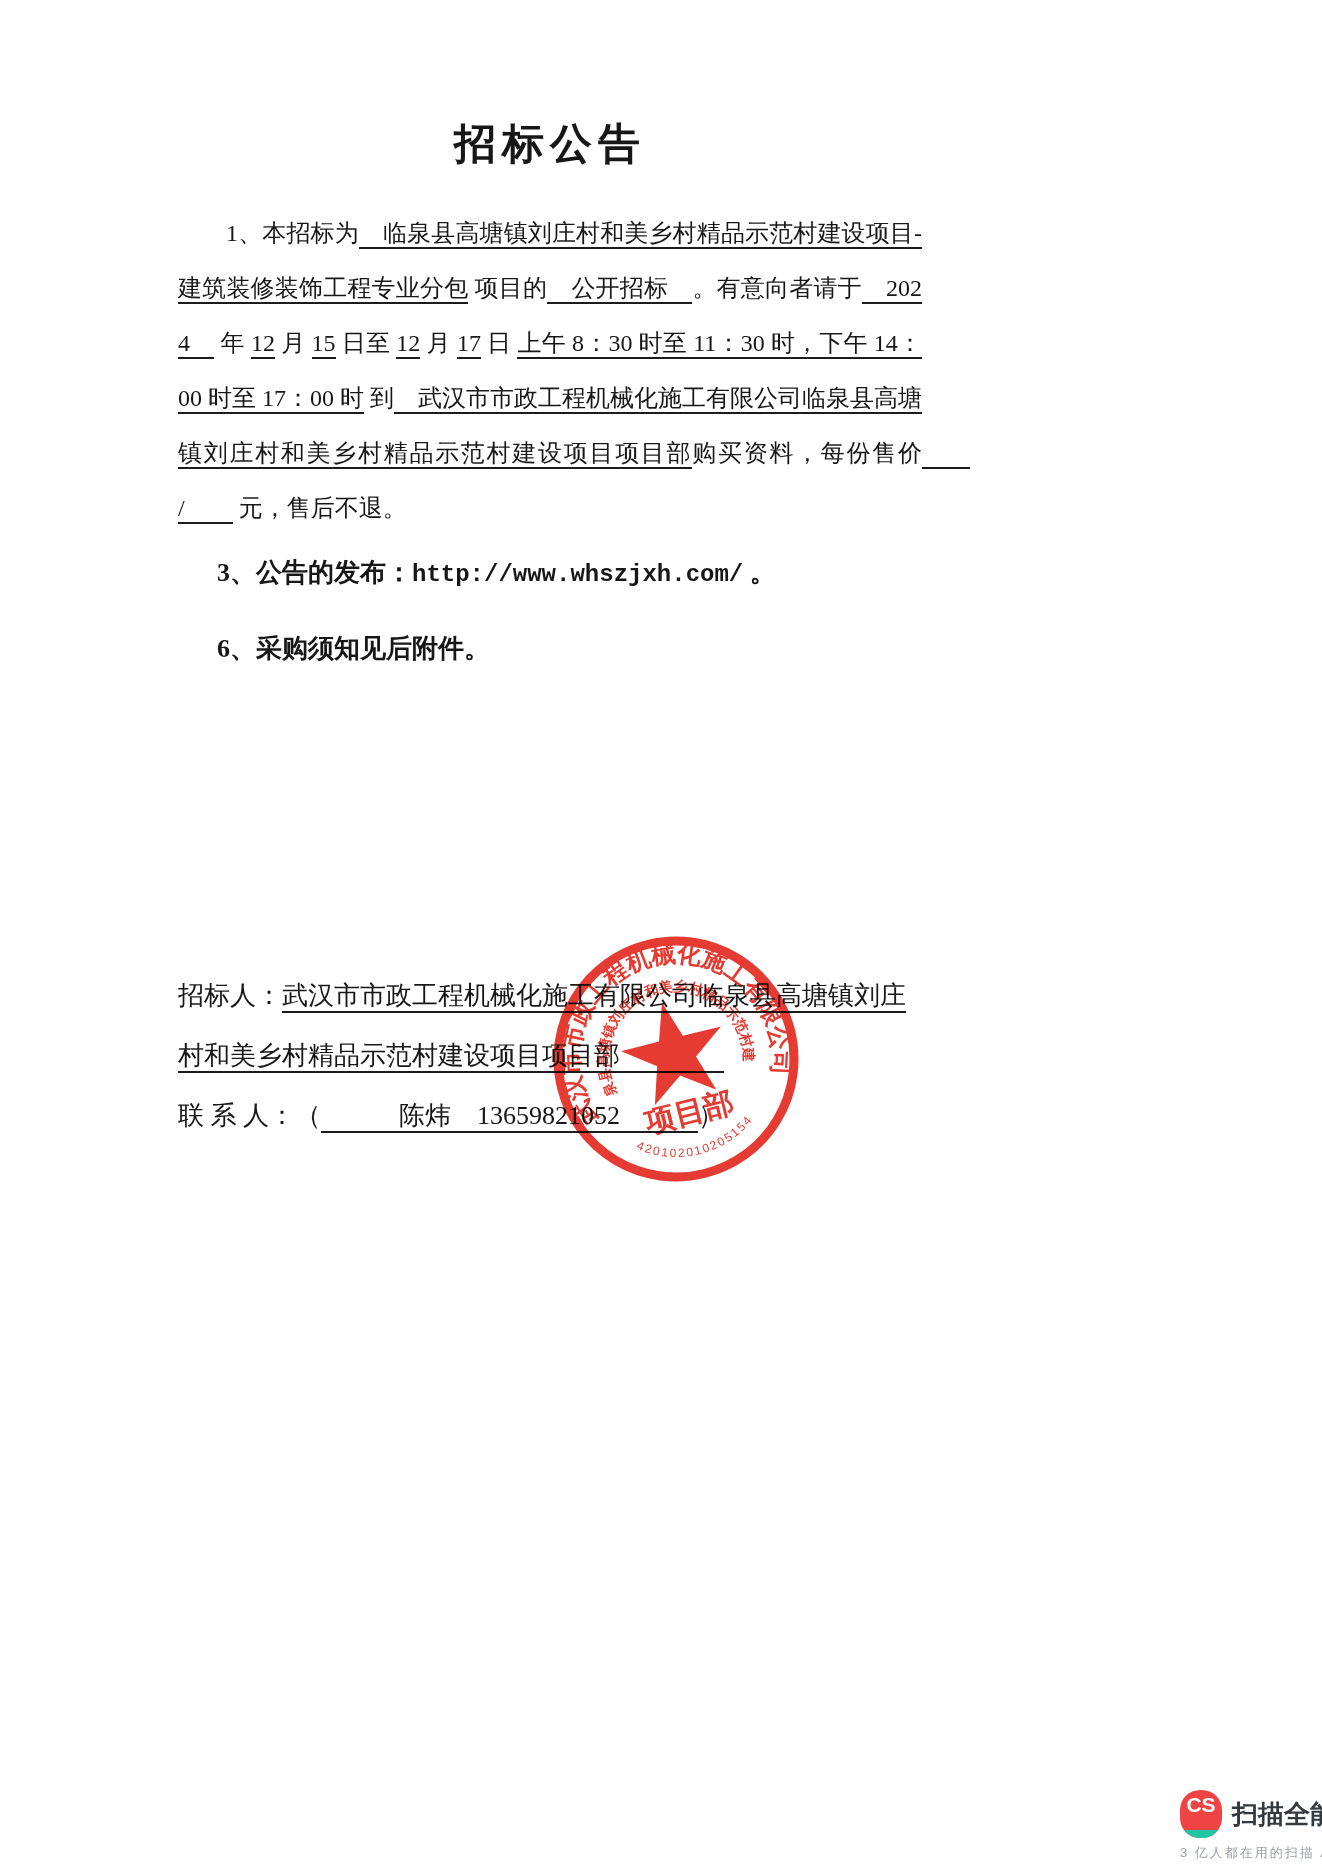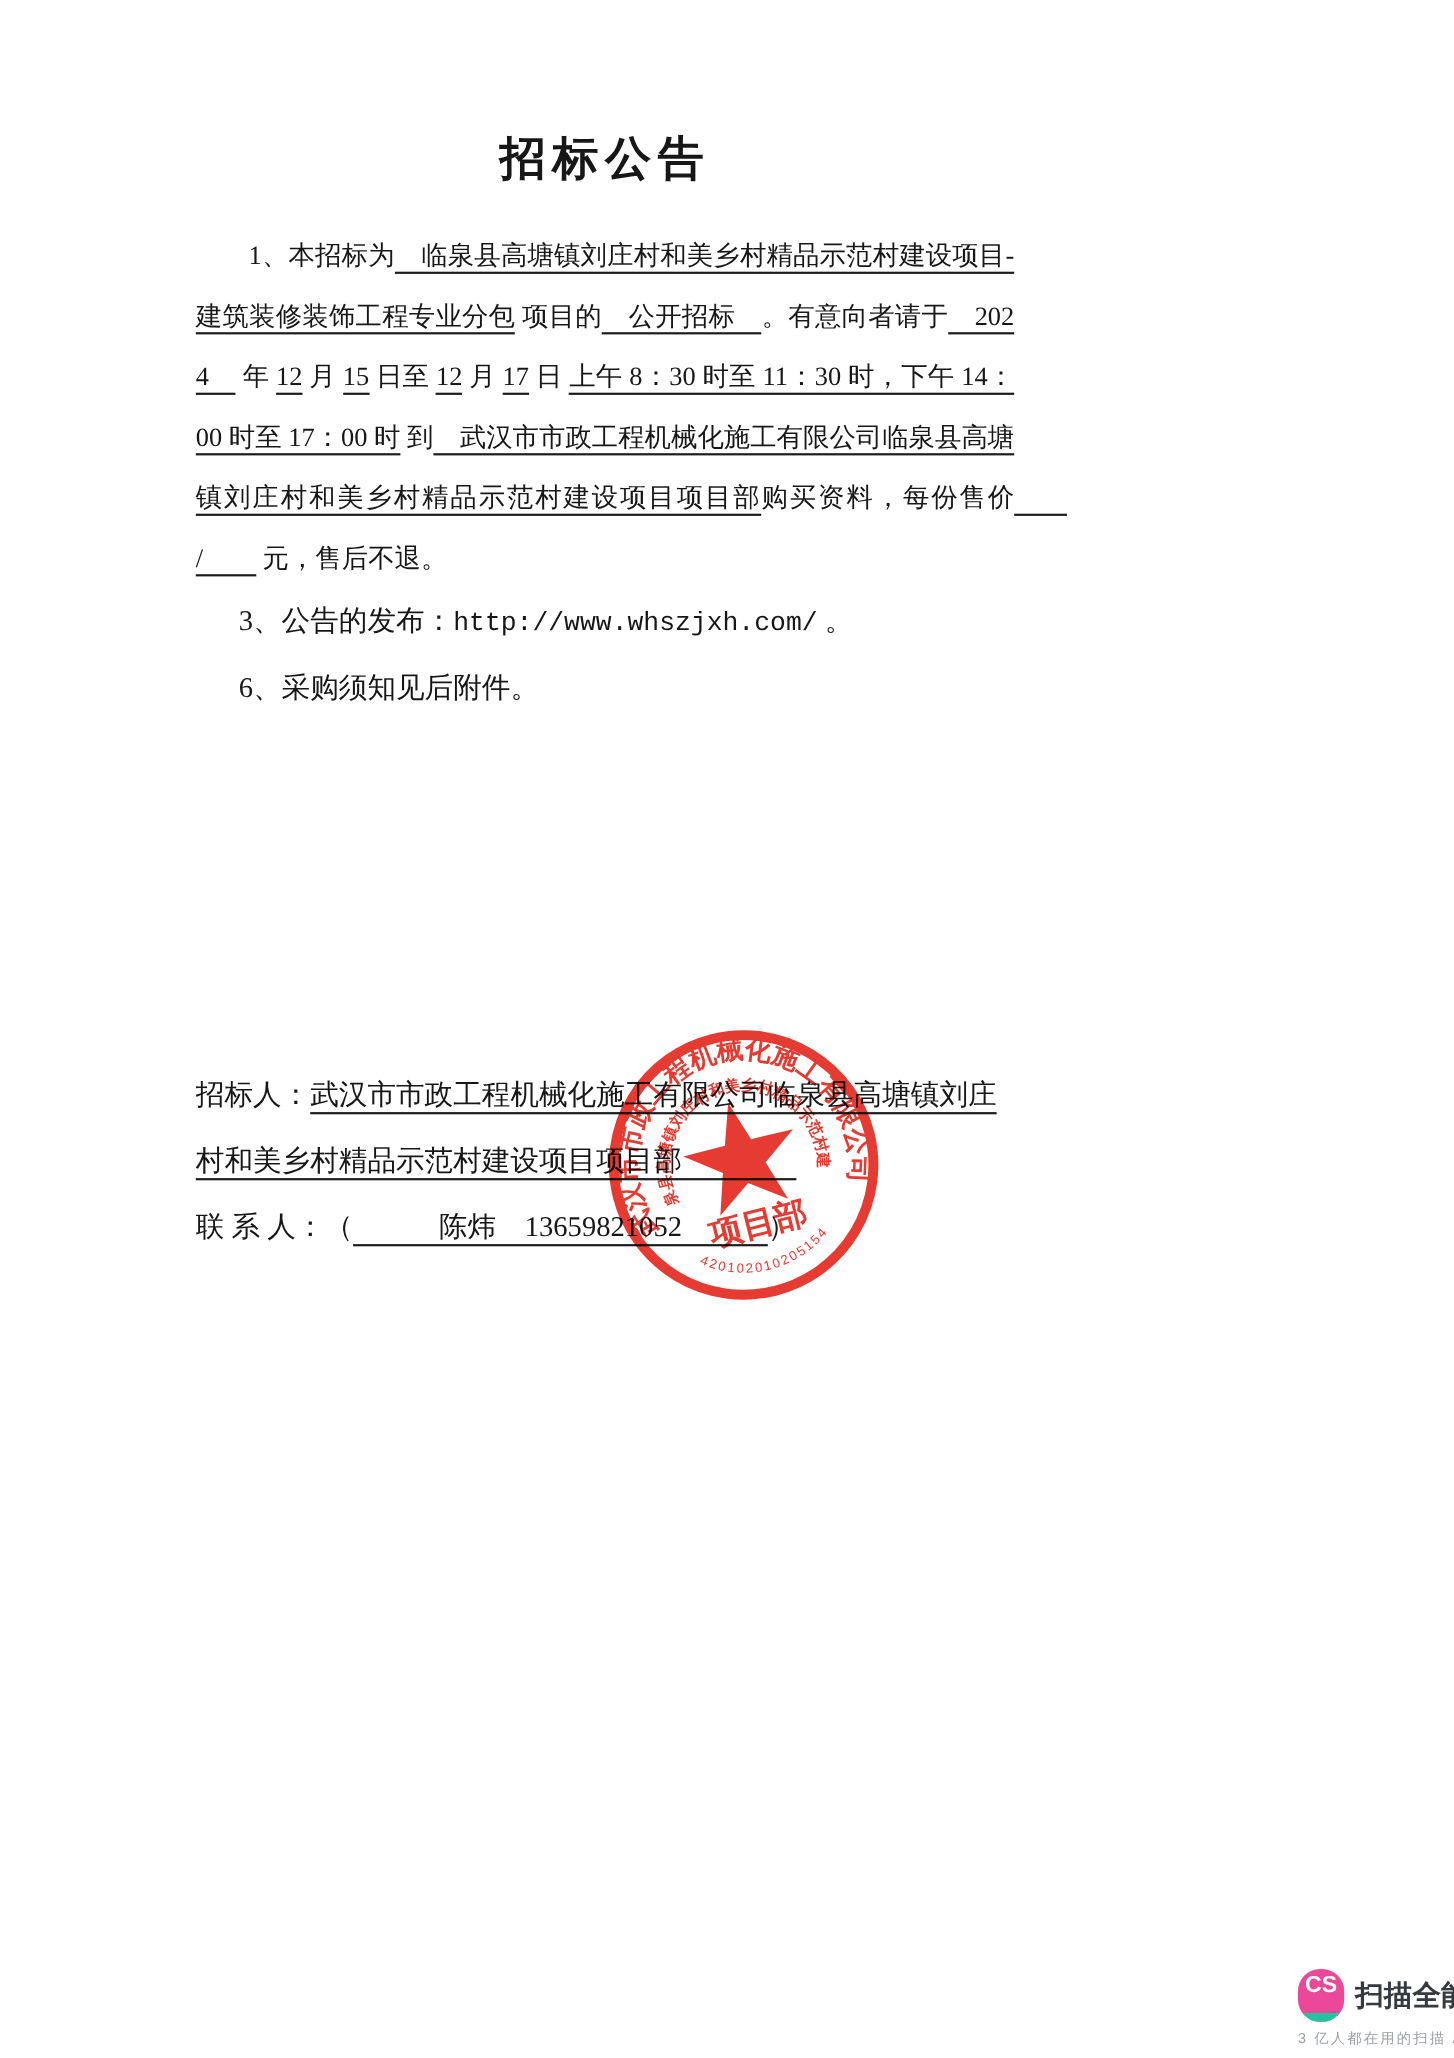--- a/index.html
+++ b/index.html
@@ -25,23 +25,24 @@
     margin:0;
     font-size:24px;
     line-height:55px;
     text-align:justify;
     text-indent:2em;
     word-break:break-all;
   }
   .item{
     margin:0;
     font-size:26px;
-    line-height:58px;
+    line-height:74px;
     text-indent:1.5em;
     white-space:nowrap;
+    font-weight:bold;
   }
   .u{
     border-bottom:2px solid #1c1c1c;
     padding-bottom:1px;
   }
   .url{font-family:"Liberation Mono","DejaVu Sans Mono",monospace;font-size:24px;}
   .footer{
     position:absolute;left:178px;top:966px;width:744px;
     font-size:26px;line-height:60px;
   }
@@ -57,21 +58,21 @@
   .seal .arc-project{font-size:14px;font-weight:bold;font-family:"Liberation Sans","DejaVu Sans",sans-serif;}
   .seal .center-label{font-size:30px;font-weight:bold;font-family:"Liberation Sans","DejaVu Sans",sans-serif;}
   .seal .serial{font-size:12px;letter-spacing:2px;font-family:"Liberation Sans","DejaVu Sans",sans-serif;}
   
   .watermark{
     position:absolute;left:1180px;top:1790px;width:136px;
     font-family:"Liberation Sans","DejaVu Sans",sans-serif;
   }
   .wm-row{display:flex;align-items:center;}
   .cs-logo{
-    position:relative;width:42px;height:48px;background:#ec4899;border-radius:20px;
+    position:relative;width:42px;height:48px;background:#ef4444;border-radius:20px;
     flex:0 0 auto;overflow:hidden;
   }
   .cs-logo .cs-txt{
     position:absolute;left:0;right:0;top:3px;text-align:center;
     color:#ffffff;font-weight:bold;font-size:21px;letter-spacing:0;
   }
   .cs-logo .cs-teal{
     position:absolute;left:0;right:0;bottom:0;height:8px;background:#22c5a2;
     border-radius:0 0 9px 9px;
   }

